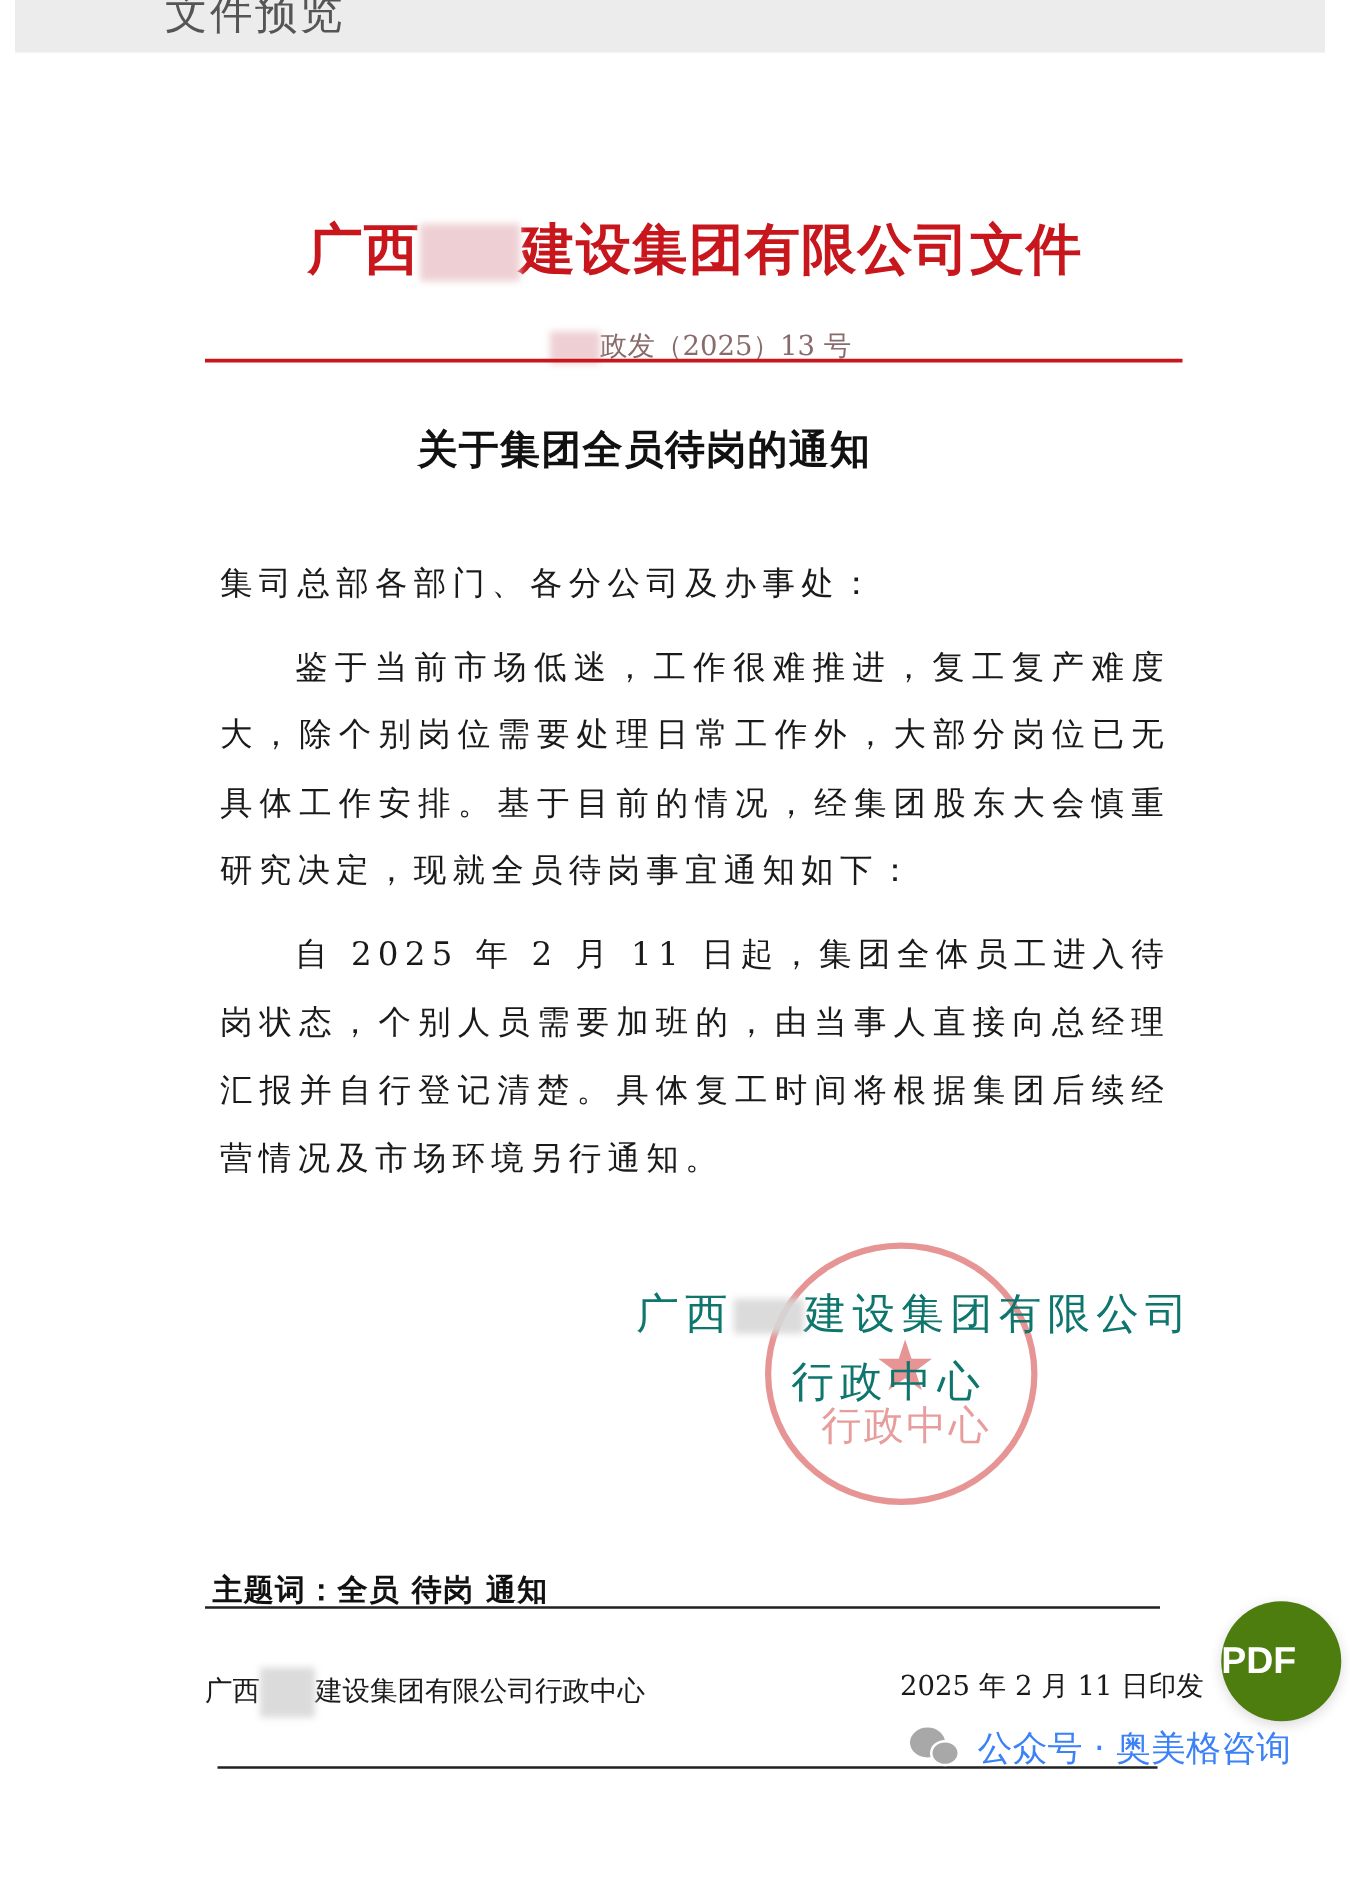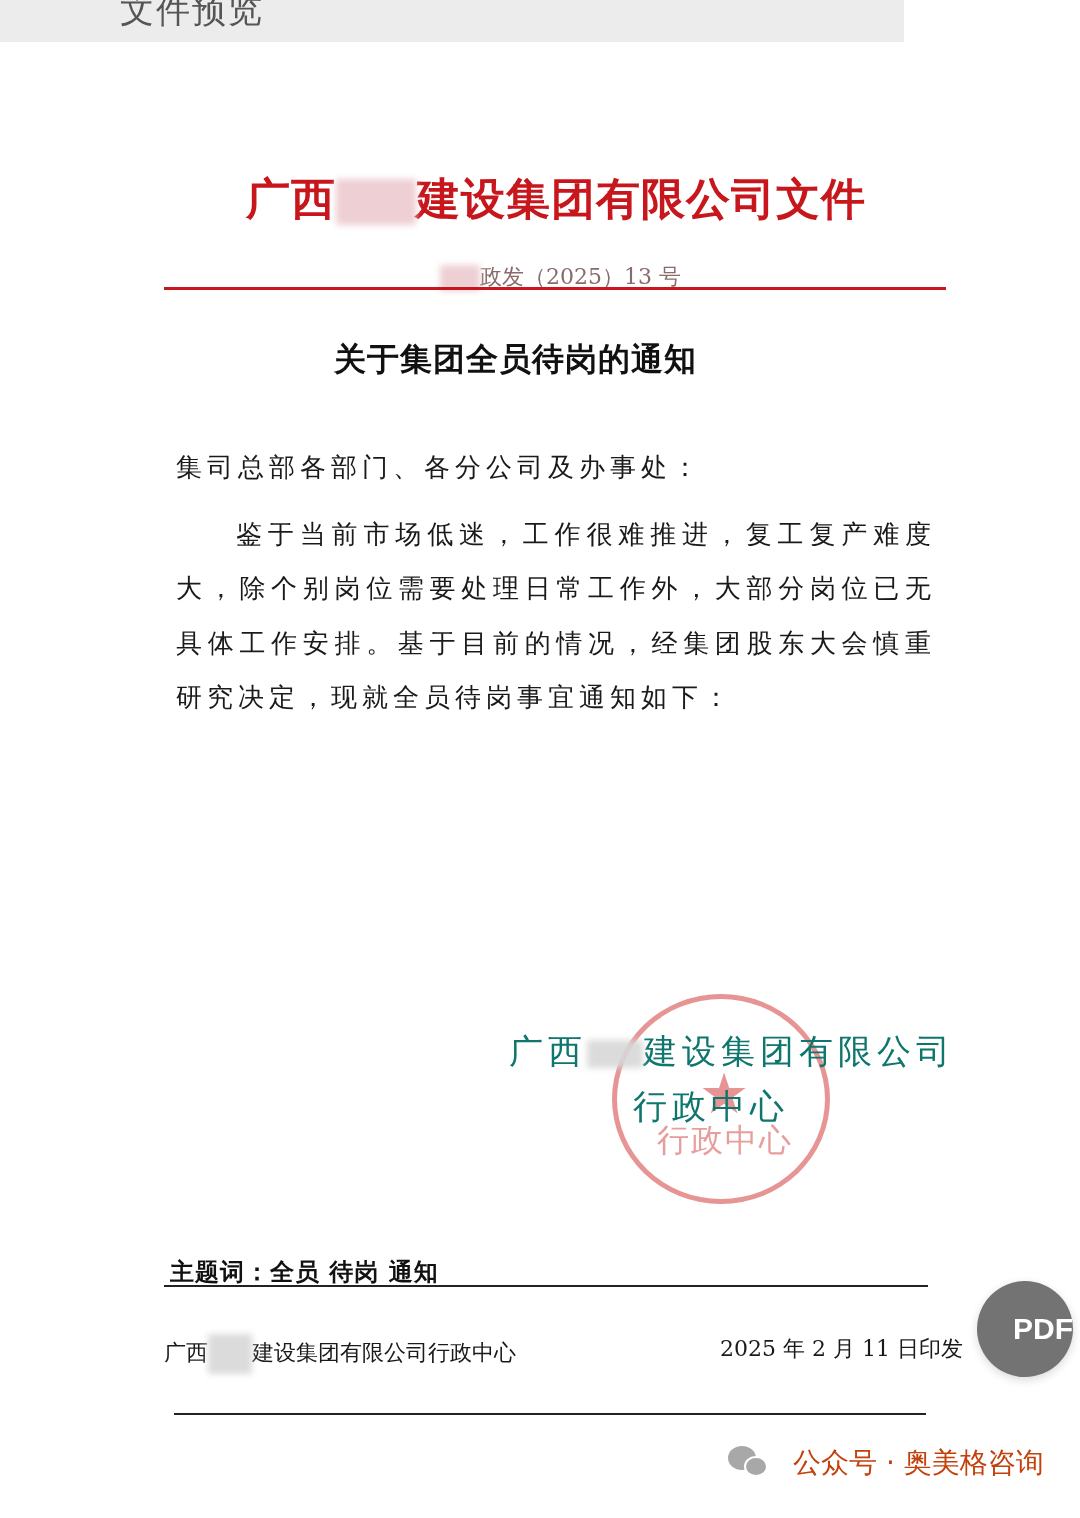--- a/index.html
+++ b/index.html
@@ -1,20 +1,20 @@
 <!DOCTYPE html>
 <html><head>
   <meta charset="utf-8">
   <style>
     * { box-sizing: border-box; margin: 0; padding: 0; }
     html, body { width: 1080px; height: 1518px; background: #ffffff; overflow: hidden; }
     body { position: relative; font-family: "DejaVu Serif", serif; color: #1a1a1a; }
 
     .topbar {
-      position: absolute; left: 0; top: 0; width: 904px; height: 42px;
+      position: absolute; left: 12px; top: 0; width: 1048px; height: 42px;
       background: #ececec;
     }
     .topbar-title {
       position: absolute; left: 120px; top: -12px;
       font-family: "DejaVu Sans", sans-serif; font-size: 34px; color: #555;
       letter-spacing: 2px;
     }
 
     .doc-header-title {
       position: absolute; left: 246px; top: 170px; width: 620px;
@@ -82,30 +82,30 @@
       font-size: 22px; color: #1a1a1a; white-space: nowrap;
     }
     .footer-right {
       position: absolute; left: 720px; top: 1334px;
       font-size: 22px; color: #1a1a1a; white-space: nowrap;
     }
     .footer-rule { position: absolute; left: 174px; top: 1413px; width: 752px; height: 2px; background: #222; }
 
     .pdf-button {
       position: absolute; left: 977px; top: 1281px; width: 96px; height: 96px;
-      border-radius: 50%; background: #737373;
+      border-radius: 50%; background: #4d7c0f;
       box-shadow: 0 3px 10px rgba(0,0,0,0.15);
-      display: flex; align-items: center; justify-content: flex-end;
+      display: flex; align-items: center; justify-content: flex-start;
       color: #fff; font-family: "Liberation Sans", sans-serif; font-weight: bold; font-size: 30px;
     }
 
     .watermark {
-      position: absolute; left: 728px; top: 1444px;
-      display: flex; align-items: center; gap: 23px;
-      font-family: "DejaVu Sans", sans-serif; font-size: 28px; color: #c2410c; white-space: nowrap;
+      position: absolute; left: 728px; top: 1380px;
+      display: flex; align-items: center; gap: 12px;
+      font-family: "DejaVu Sans", sans-serif; font-size: 28px; color: #3b82f6; white-space: nowrap;
     }
     .wechat-icon { position: relative; width: 42px; height: 34px; }
     .wechat-icon .b1 { position: absolute; left: 0; top: 0; width: 28px; height: 24px; border-radius: 50%; background: #a8a8a8; }
     .wechat-icon .b2 { position: absolute; left: 16px; top: 10px; width: 24px; height: 21px; border-radius: 50%; background: #a8a8a8; border: 2px solid #fff; }
   </style>
 </head>
 <body>
 
 <div class="topbar">
   <div class="topbar-title">文件预览</div>
@@ -118,20 +118,21 @@
 <div class="doc-number">
   <span class="redact" style="width:40px;height:26px;"></span><span>政发（2025）13 号</span>
 </div>
 <div class="red-rule"></div>
 
 <div class="notice-title">关于集团全员待岗的通知</div>
 
 <div class="body-text">
   <p>集司总部各部门、各分公司及办事处：</p>
   <p class="indent">鉴于当前市场低迷，工作很难推进，复工复产难度大，除个别岗位需要处理日常工作外，大部分岗位已无具体工作安排。基于目前的情况，经集团股东大会慎重研究决定，现就全员待岗事宜通知如下：</p>
+  <p class="indent">自 2025 年 2 月 11 日起，集团全体员工进入待岗状态，个别人员需要加班的，由当事人直接向总经理汇报并自行登记清楚。具体复工时间将根据集团后续经营情况及市场环境另行通知。</p>
 </div>
 
 <div class="stamp">
   <div class="stamp-star">★</div>
   <div class="stamp-bottom">行政中心</div>
 </div>
 
 <div class="sign-block">
   <div>
     <span>广西</span><span class="redact redact-grey" style="width:56px;height:28px;"></span><span>建设集团有限公司</span>

